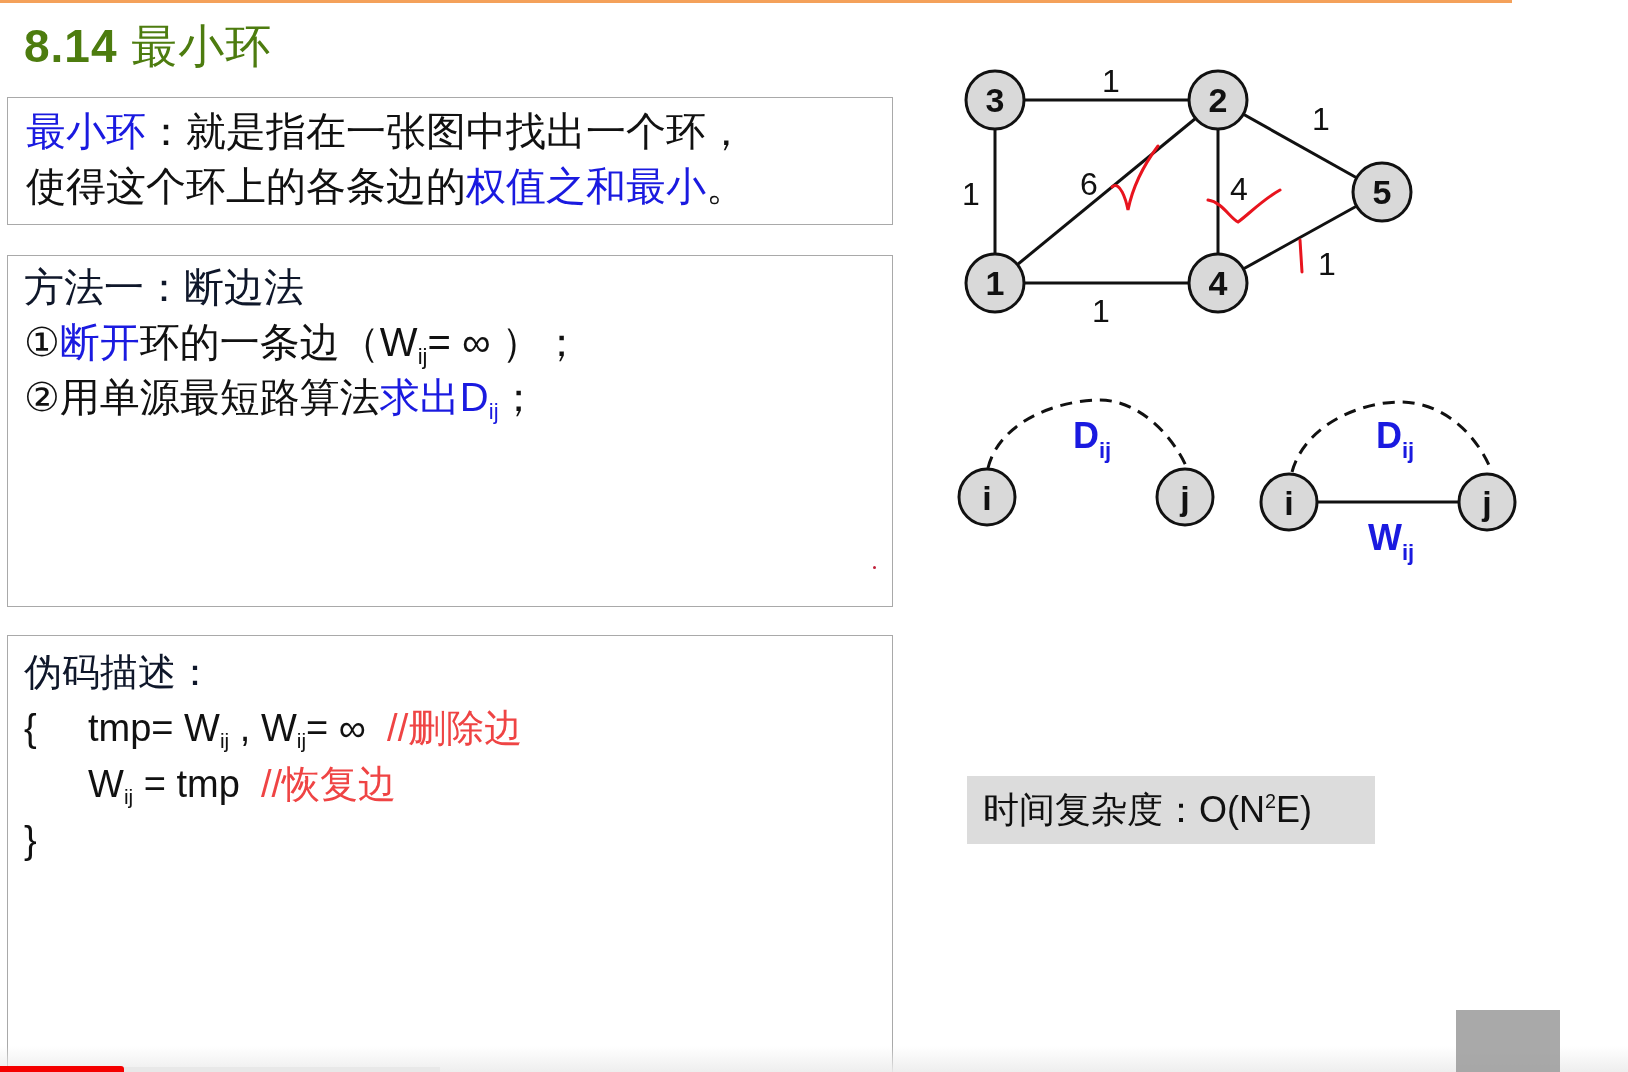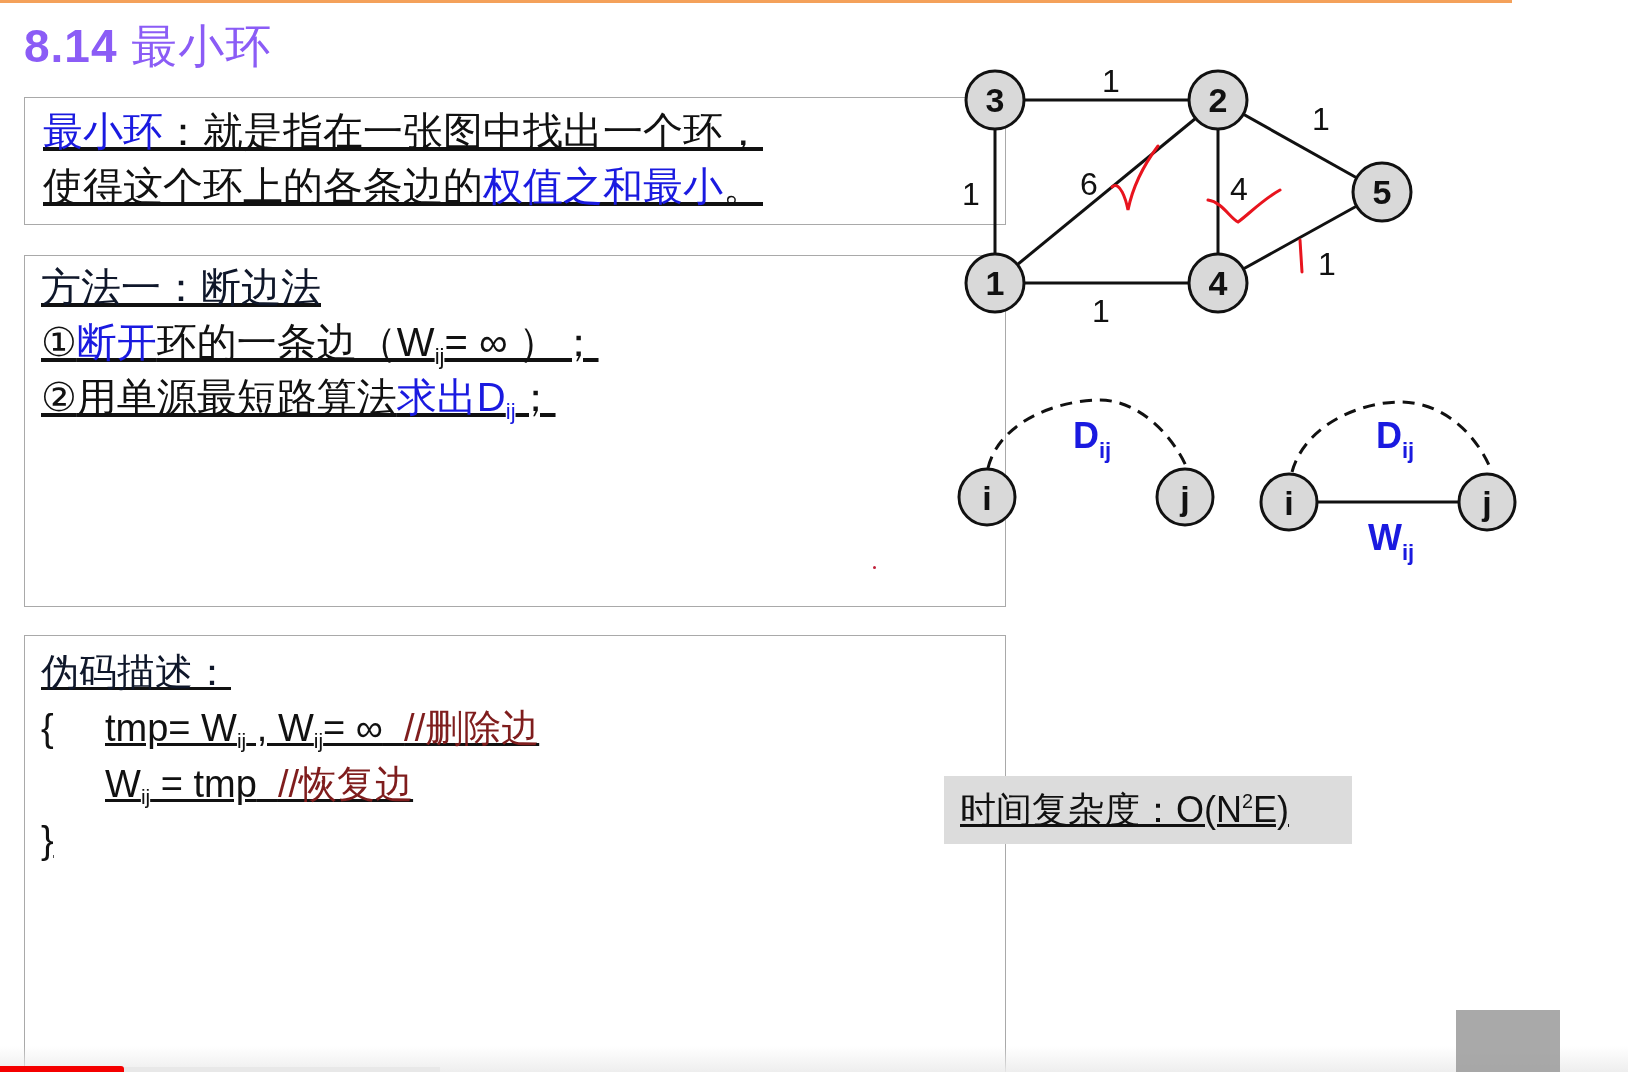--- a/index.html
+++ b/index.html
@@ -5,43 +5,43 @@
     html, body { margin: 0; padding: 0; }
     body {
       width: 1628px; height: 1072px; overflow: hidden;
       background: #ffffff; position: relative;
       font-family: "Liberation Sans", "DejaVu Sans", sans-serif;
       color: #111;
     }
     .top-rule { position: absolute; left: 0; top: 0; width: 1512px; height: 3px; background: #f4a15a; }
     .slide-title {
       position: absolute; left: 24px; top: 16px;
-      font-size: 46px; color: #8b5cf6; font-weight: normal; letter-spacing: 1px;
+      font-size: 46px; color: #4d7c0f; font-weight: normal; letter-spacing: 1px;
     }
     .slide-title .num { font-weight: bold; }
     .box {
-      position: absolute; left: 24px; width: 982px;
-      border: 1.5px solid #a9a9a9; background: #fff; box-sizing: border-box; text-decoration: underline;
+      position: absolute; left: 7px; width: 886px;
+      border: 1.5px solid #a9a9a9; background: #fff; box-sizing: border-box;
     }
     .def-box { top: 97px; height: 128px; padding: 6px 0 0 18px; font-size: 40px; line-height: 55px; }
     .method-box { top: 255px; height: 352px; padding: 4px 0 0 16px; font-size: 40px; line-height: 55px; }
     .pseudo-box { top: 635px; height: 437px; padding: 8px 0 0 16px; font-size: 38px; line-height: 56px; border-bottom: none; }
     .blue { color: #1a1ae0; }
     .lblue { color: #0f172a; }
-    .gray { color: #7f1d1d; }
+    .gray { color: #ef4444; }
     sub { font-size: 0.55em; vertical-align: -0.35em; line-height: 0; }
     .line { white-space: nowrap; }
     .indent { padding-left: 64px; }
     .brace { display: inline-block; width: 64px; }
     .red-dot { position: absolute; left: 873px; top: 566px; width: 3px; height: 3px; background: #c0203a; border-radius: 50%; }
     .graph { position: absolute; left: 940px; top: 50px; }
     .ij-diagram { position: absolute; left: 940px; top: 380px; }
     .complexity {
-      position: absolute; left: 944px; top: 776px; width: 408px; height: 68px;
-      background: #dcdcdc; font-size: 36px; line-height: 68px; padding-left: 16px; box-sizing: border-box; text-decoration: underline;
+      position: absolute; left: 967px; top: 776px; width: 408px; height: 68px;
+      background: #dcdcdc; font-size: 36px; line-height: 68px; padding-left: 16px; box-sizing: border-box;
     }
     .complexity sup { font-size: 0.55em; vertical-align: 0.7em; line-height: 0; }
     .bottom-fade { position: absolute; left: 0; bottom: 0; width: 1628px; height: 26px;
       background: linear-gradient(to bottom, rgba(240,240,240,0), rgba(236,236,236,0.9)); }
     .progress-track { position: absolute; left: 0; bottom: 0; width: 440px; height: 5px; background: #e8e8e8; }
     .progress-fill { position: absolute; left: 0; bottom: 0; width: 124px; height: 6px; background: #f50000; border-radius: 0 3px 0 0; }
     .corner-ctrl { position: absolute; left: 1456px; top: 1010px; width: 104px; height: 62px; background: #9a9a9a; opacity: 0.85; }
   </style>
 </head>
 <body>

